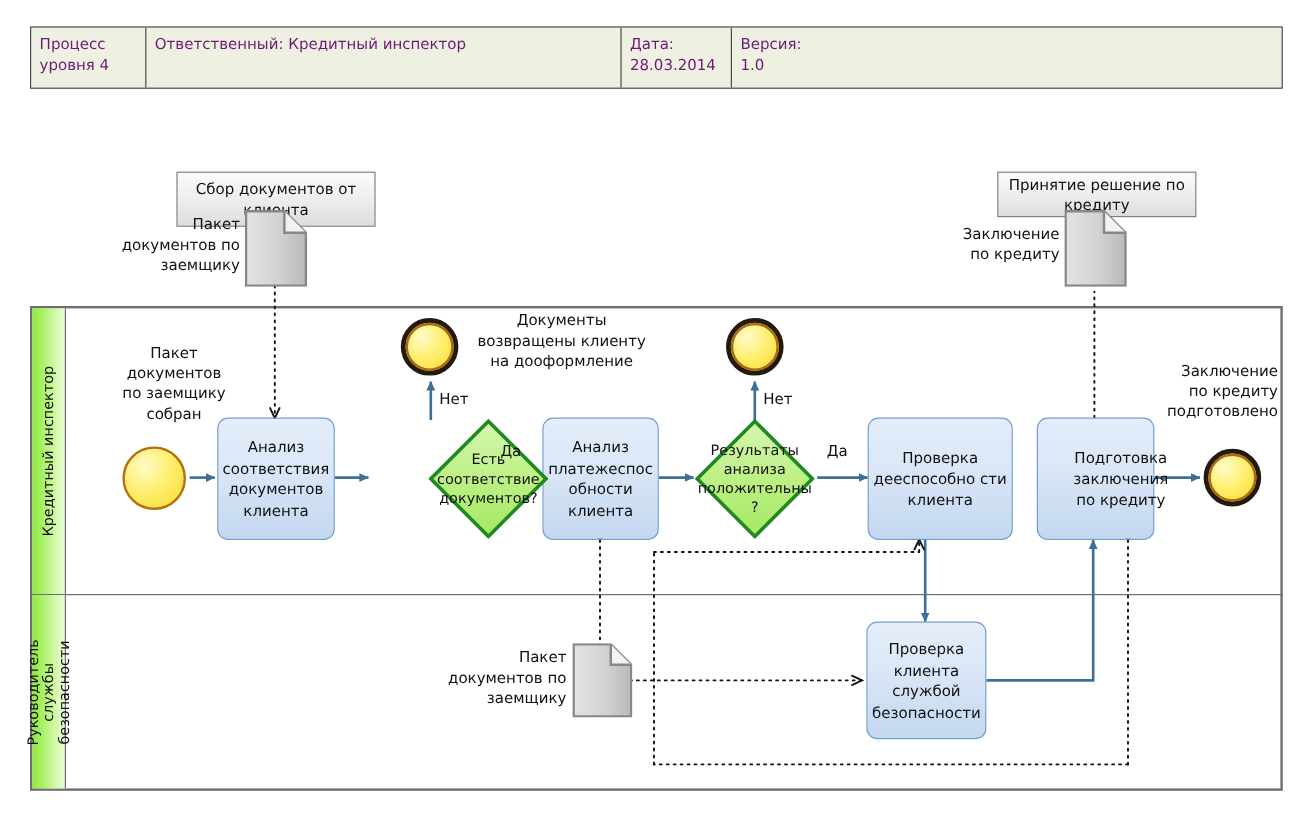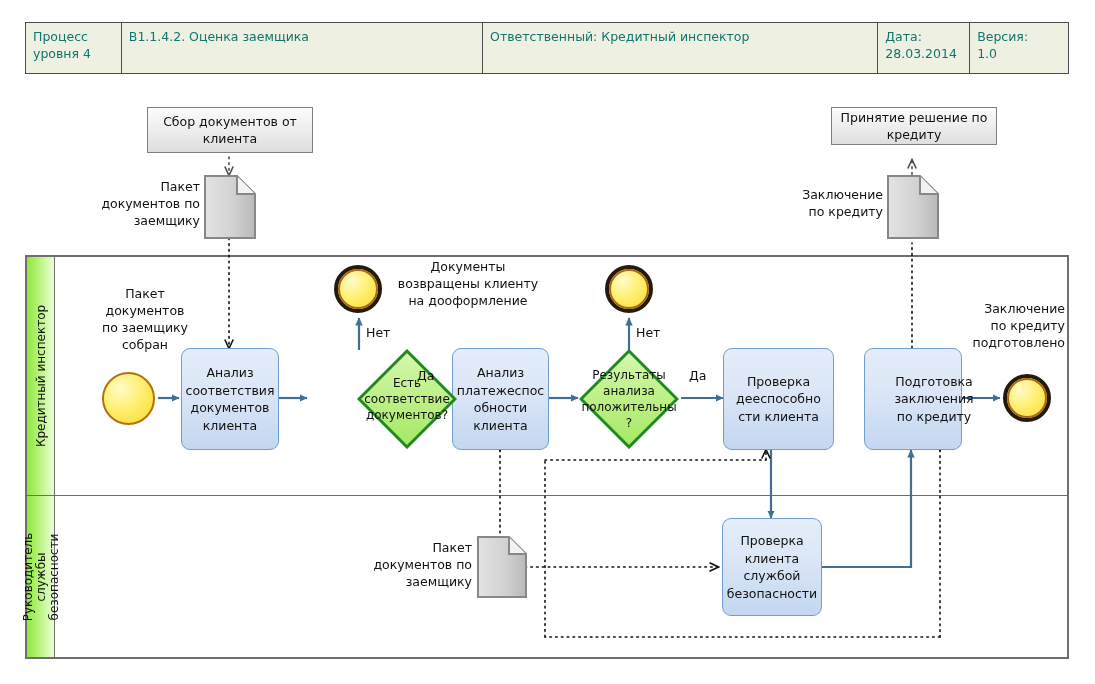--- a/index.html
+++ b/index.html
@@ -23,21 +23,21 @@
     box-sizing: border-box;
     display: flex;
     background: #eef0e2;
   }
   .hdr-cell {
     box-sizing: border-box;
     border-right: 1px solid #4d4d4d;
     padding: 5px 6px 0 7px;
     font-size: 12.5px;
     line-height: 17px;
-    color: #0f766e;
+    color: #701a75;
     overflow: hidden;
     white-space: pre-line;
   }
   .hdr-cell:last-child { border-right: none; }
   .c-level { width: 96px; }
   .c-title { width: 362px; }
   .c-resp  { width: 396px; }
   .c-date  { width: 92px; }
   .c-ver   { width: 98px; }
 
@@ -81,20 +81,21 @@
   
   .grey-task {
     position: absolute;
     box-sizing: border-box;
     border: 1px solid #808080;
     background: linear-gradient(to bottom, #fbfbfb 0%, #efefef 45%, #dedede 100%);
     display: flex; align-items: center; justify-content: center;
     text-align: center;
     font-size: 12.5px; line-height: 17px; color: #111;
     padding: 18px 4px;
+    margin-top: 36px;
   }
   .task {
     position: absolute;
     box-sizing: border-box;
     border: 1px solid #6f9fd0;
     border-radius: 9px;
     background: linear-gradient(to bottom, #e4edf9 0%, #dbe7f7 40%, #c3d7ef 100%);
     display: flex; align-items: center; justify-content: center;
     text-align: center;
     font-size: 12.5px; line-height: 17.5px; color: #111;
@@ -147,21 +148,20 @@
   }
 </style>
 </head>
 <body>
 
 <div id="root">
 
   <div class="hdr">
     <div class="hdr-cell c-level">Процесс
 уровня 4</div>
-    <div class="hdr-cell c-title">B1.1.4.2.  Оценка заемщика</div>
     <div class="hdr-cell c-resp">Ответственный: Кредитный инспектор</div>
     <div class="hdr-cell c-date">Дата:
 28.03.2014</div>
     <div class="hdr-cell c-ver">Версия:
 1.0</div>
   </div>
 
   <div class="pool"></div>
   <div class="lane-sep"></div>
 
@@ -291,21 +291,21 @@
 подготовлено</div>
 
   <div class="task" style="left:181px; top:348px; width:98px; height:102px;">Анализ
 соответствия
 документов
 клиента</div>
   <div class="task" style="left:452px; top:348px; width:97px; height:102px;">Анализ
 платежеспос
 обности
 клиента</div>
-  <div class="task" style="left:723px; top:348px; width:111px; height:102px;">Проверка
+  <div class="task" style="left:723px; top:348px; width:121px; height:102px;">Проверка
 дееспособно
 сти клиента</div>
   <div class="task" style="left:864px; top:348px; width:98px; height:102px;padding-left:44px;">Подготовка
 заключения
 по кредиту</div>
   <div class="task" style="left:722px; top:518px; width:100px; height:98px;">Проверка
 клиента
 службой
 безопасности</div>
 

